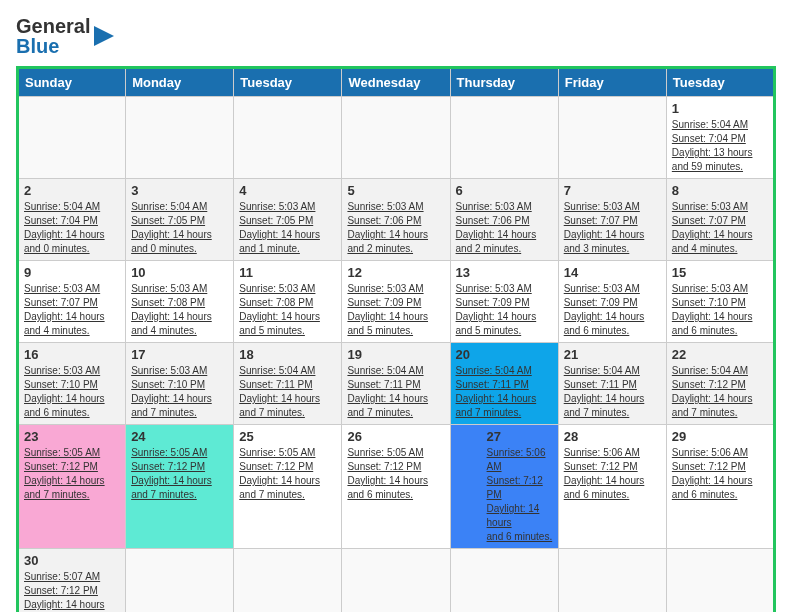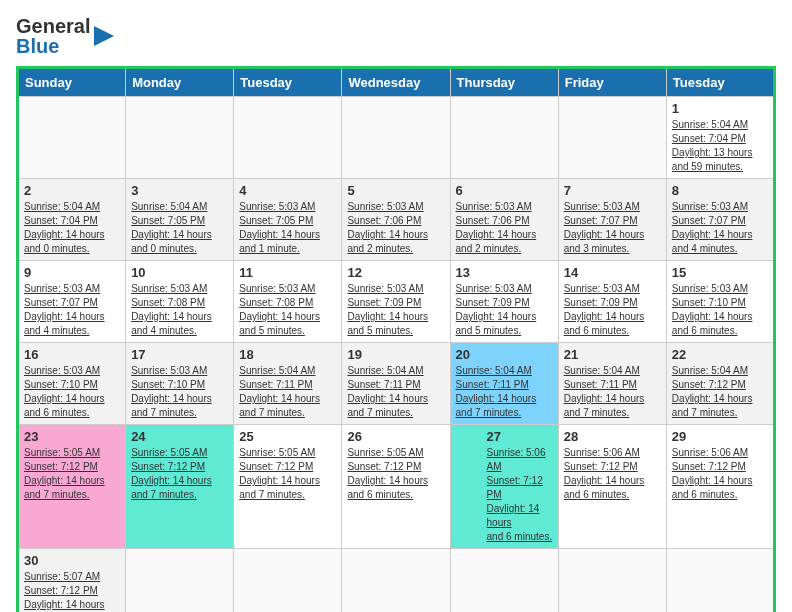--- a/index.html
+++ b/index.html
@@ -247,21 +247,21 @@
 Daylight: 14 hours
 and 7 minutes.</div>
         </td>
         <td style="background: rgb(242, 242, 242);">
           <div class="day-number">19</div>
           <div class="day-info" style="white-space: pre-line;">Sunrise: 5:04 AM
 Sunset: 7:11 PM
 Daylight: 14 hours
 and 7 minutes.</div>
         </td>
-        <td style="background: #7dd3fc; margin-top: 42px;">
+        <td style="background: #0ea5e9; margin-top: 42px;">
           <div class="day-number">20</div>
           <div class="day-info" style="white-space: pre-line;">Sunrise: 5:04 AM
 Sunset: 7:11 PM
 Daylight: 14 hours
 and 7 minutes.</div>
         </td>
         <td style="background: rgb(242, 242, 242);">
           <div class="day-number">21</div>
           <div class="day-info" style="white-space: pre-line;">Sunrise: 5:04 AM
 Sunset: 7:11 PM
@@ -298,21 +298,21 @@
 Daylight: 14 hours
 and 7 minutes.</div>
         </td>
         <td style="background: rgb(255, 255, 255);">
           <div class="day-number">26</div>
           <div class="day-info" style="white-space: pre-line;">Sunrise: 5:05 AM
 Sunset: 7:12 PM
 Daylight: 14 hours
 and 6 minutes.</div>
         </td>
-        <td style="background: #5eead4; padding-left: 36px;">
+        <td style="background: #3b82f6; padding-left: 36px;">
           <div class="day-number">27</div>
           <div class="day-info" style="white-space: pre-line;">Sunrise: 5:06 AM
 Sunset: 7:12 PM
 Daylight: 14 hours
 and 6 minutes.</div>
         </td>
         <td style="background: rgb(255, 255, 255);">
           <div class="day-number">28</div>
           <div class="day-info" style="white-space: pre-line;">Sunrise: 5:06 AM
 Sunset: 7:12 PM

